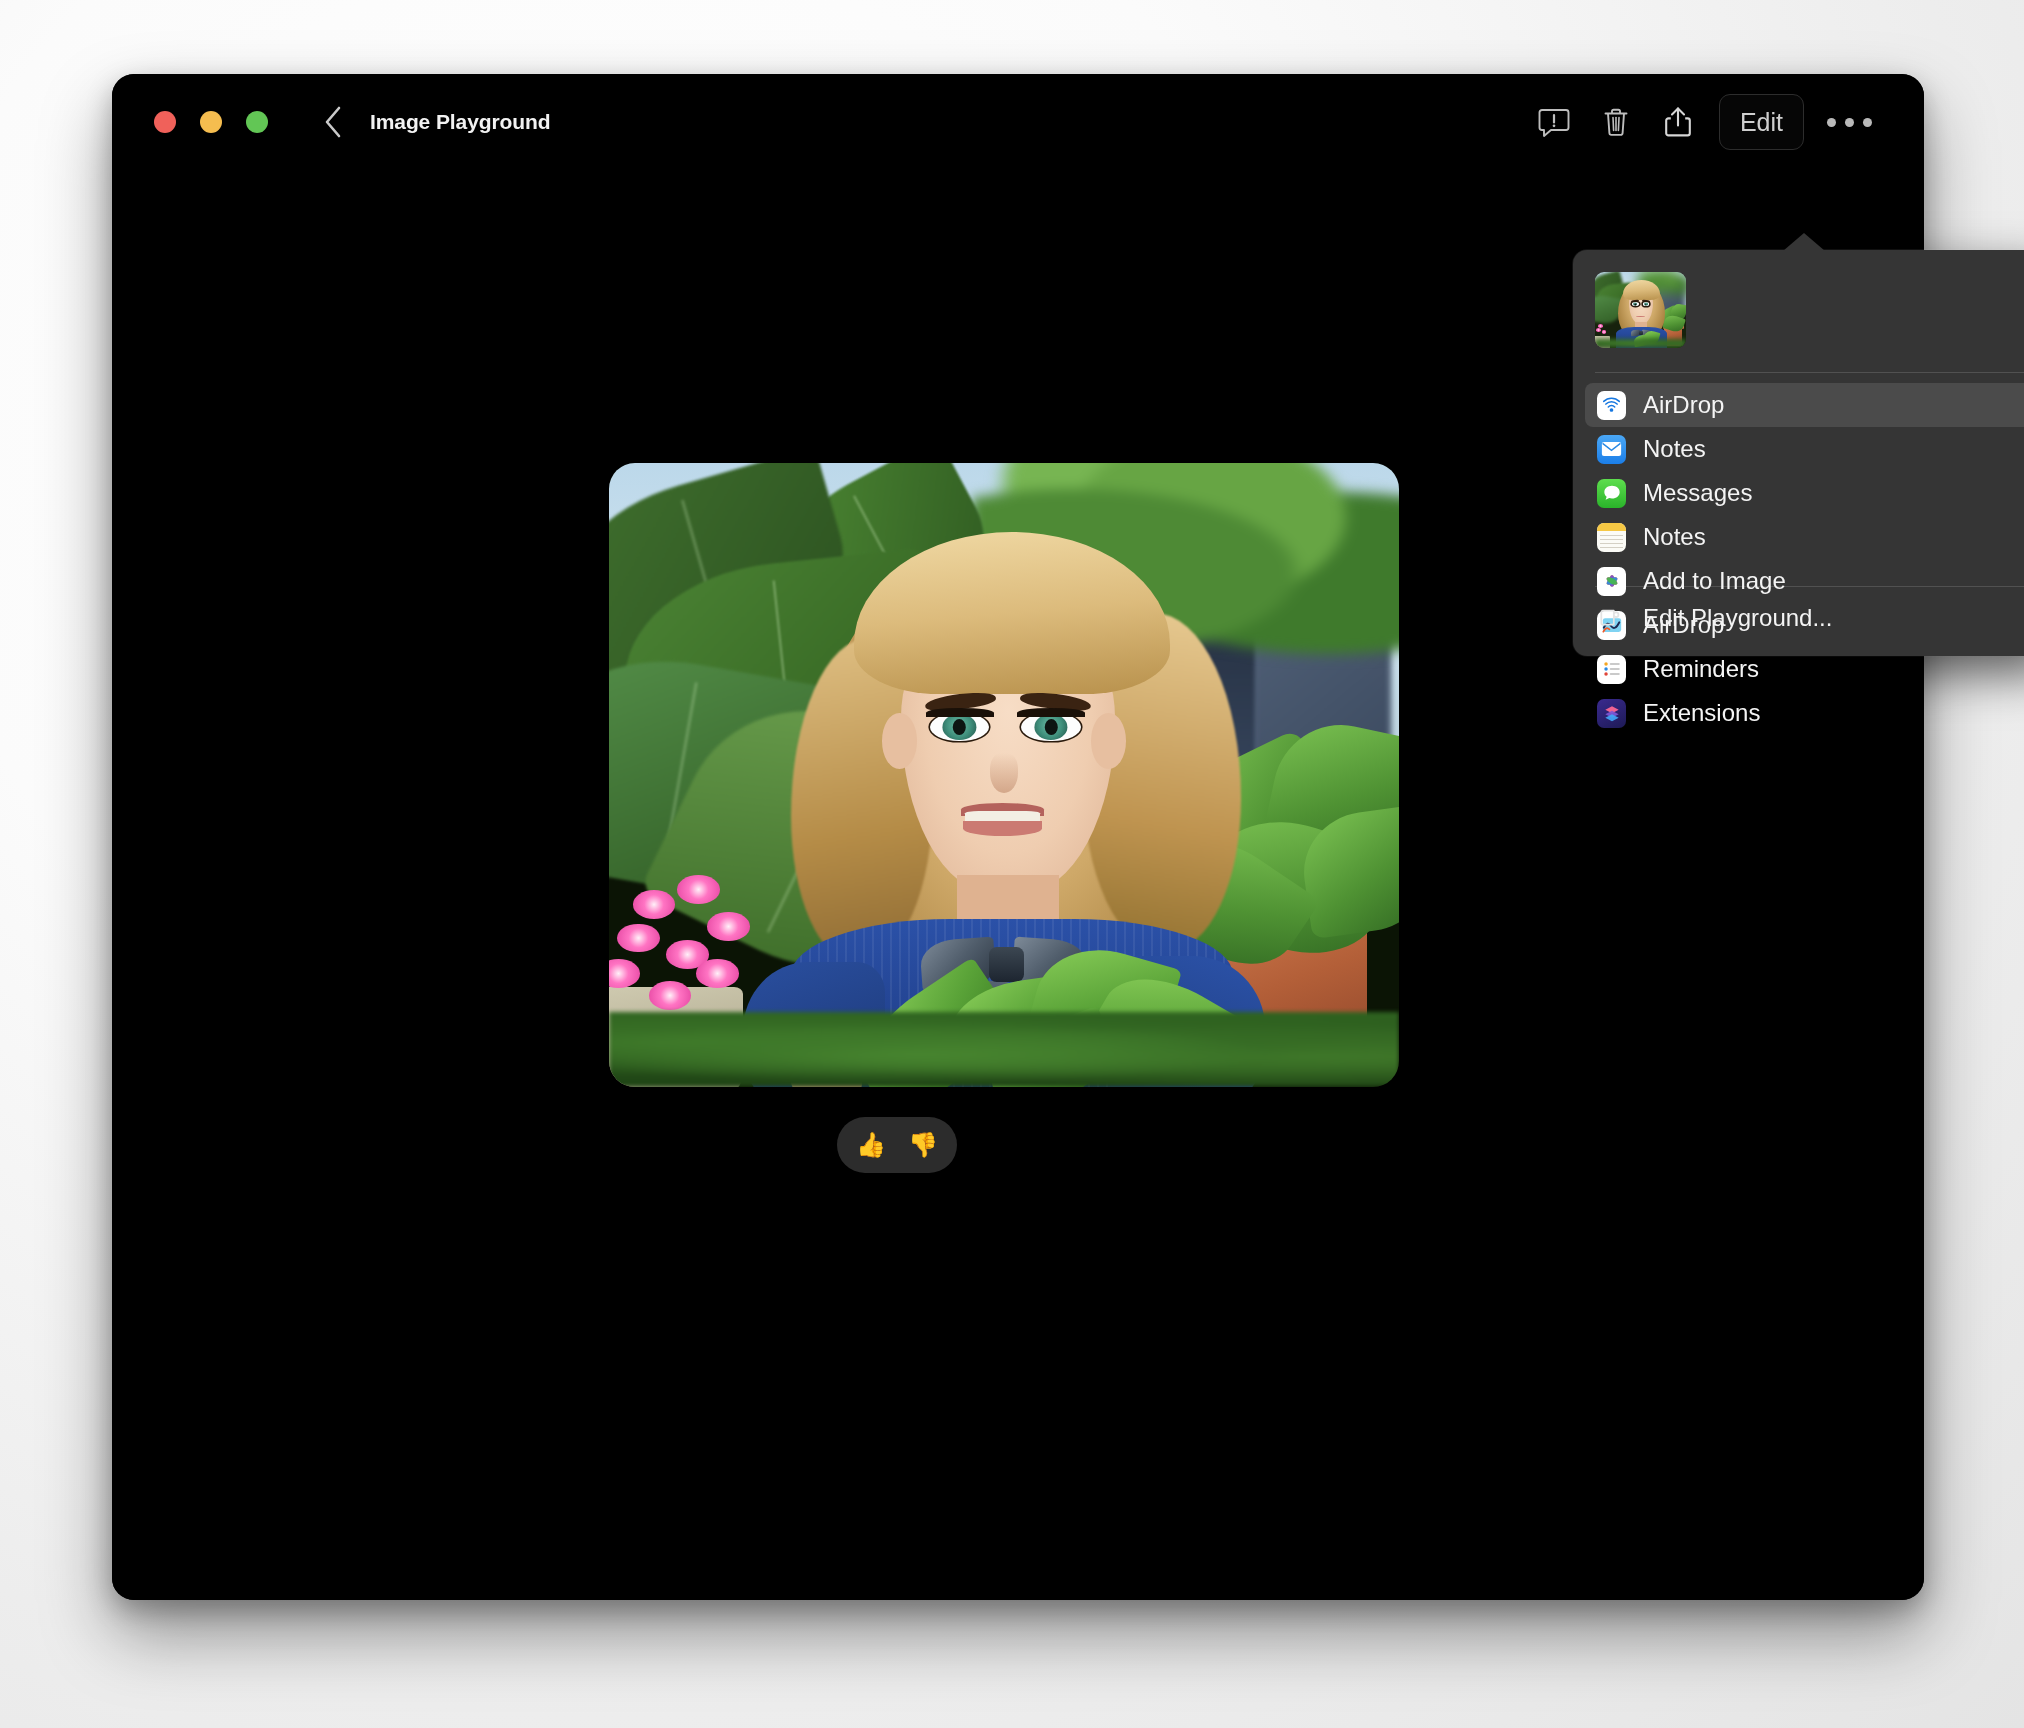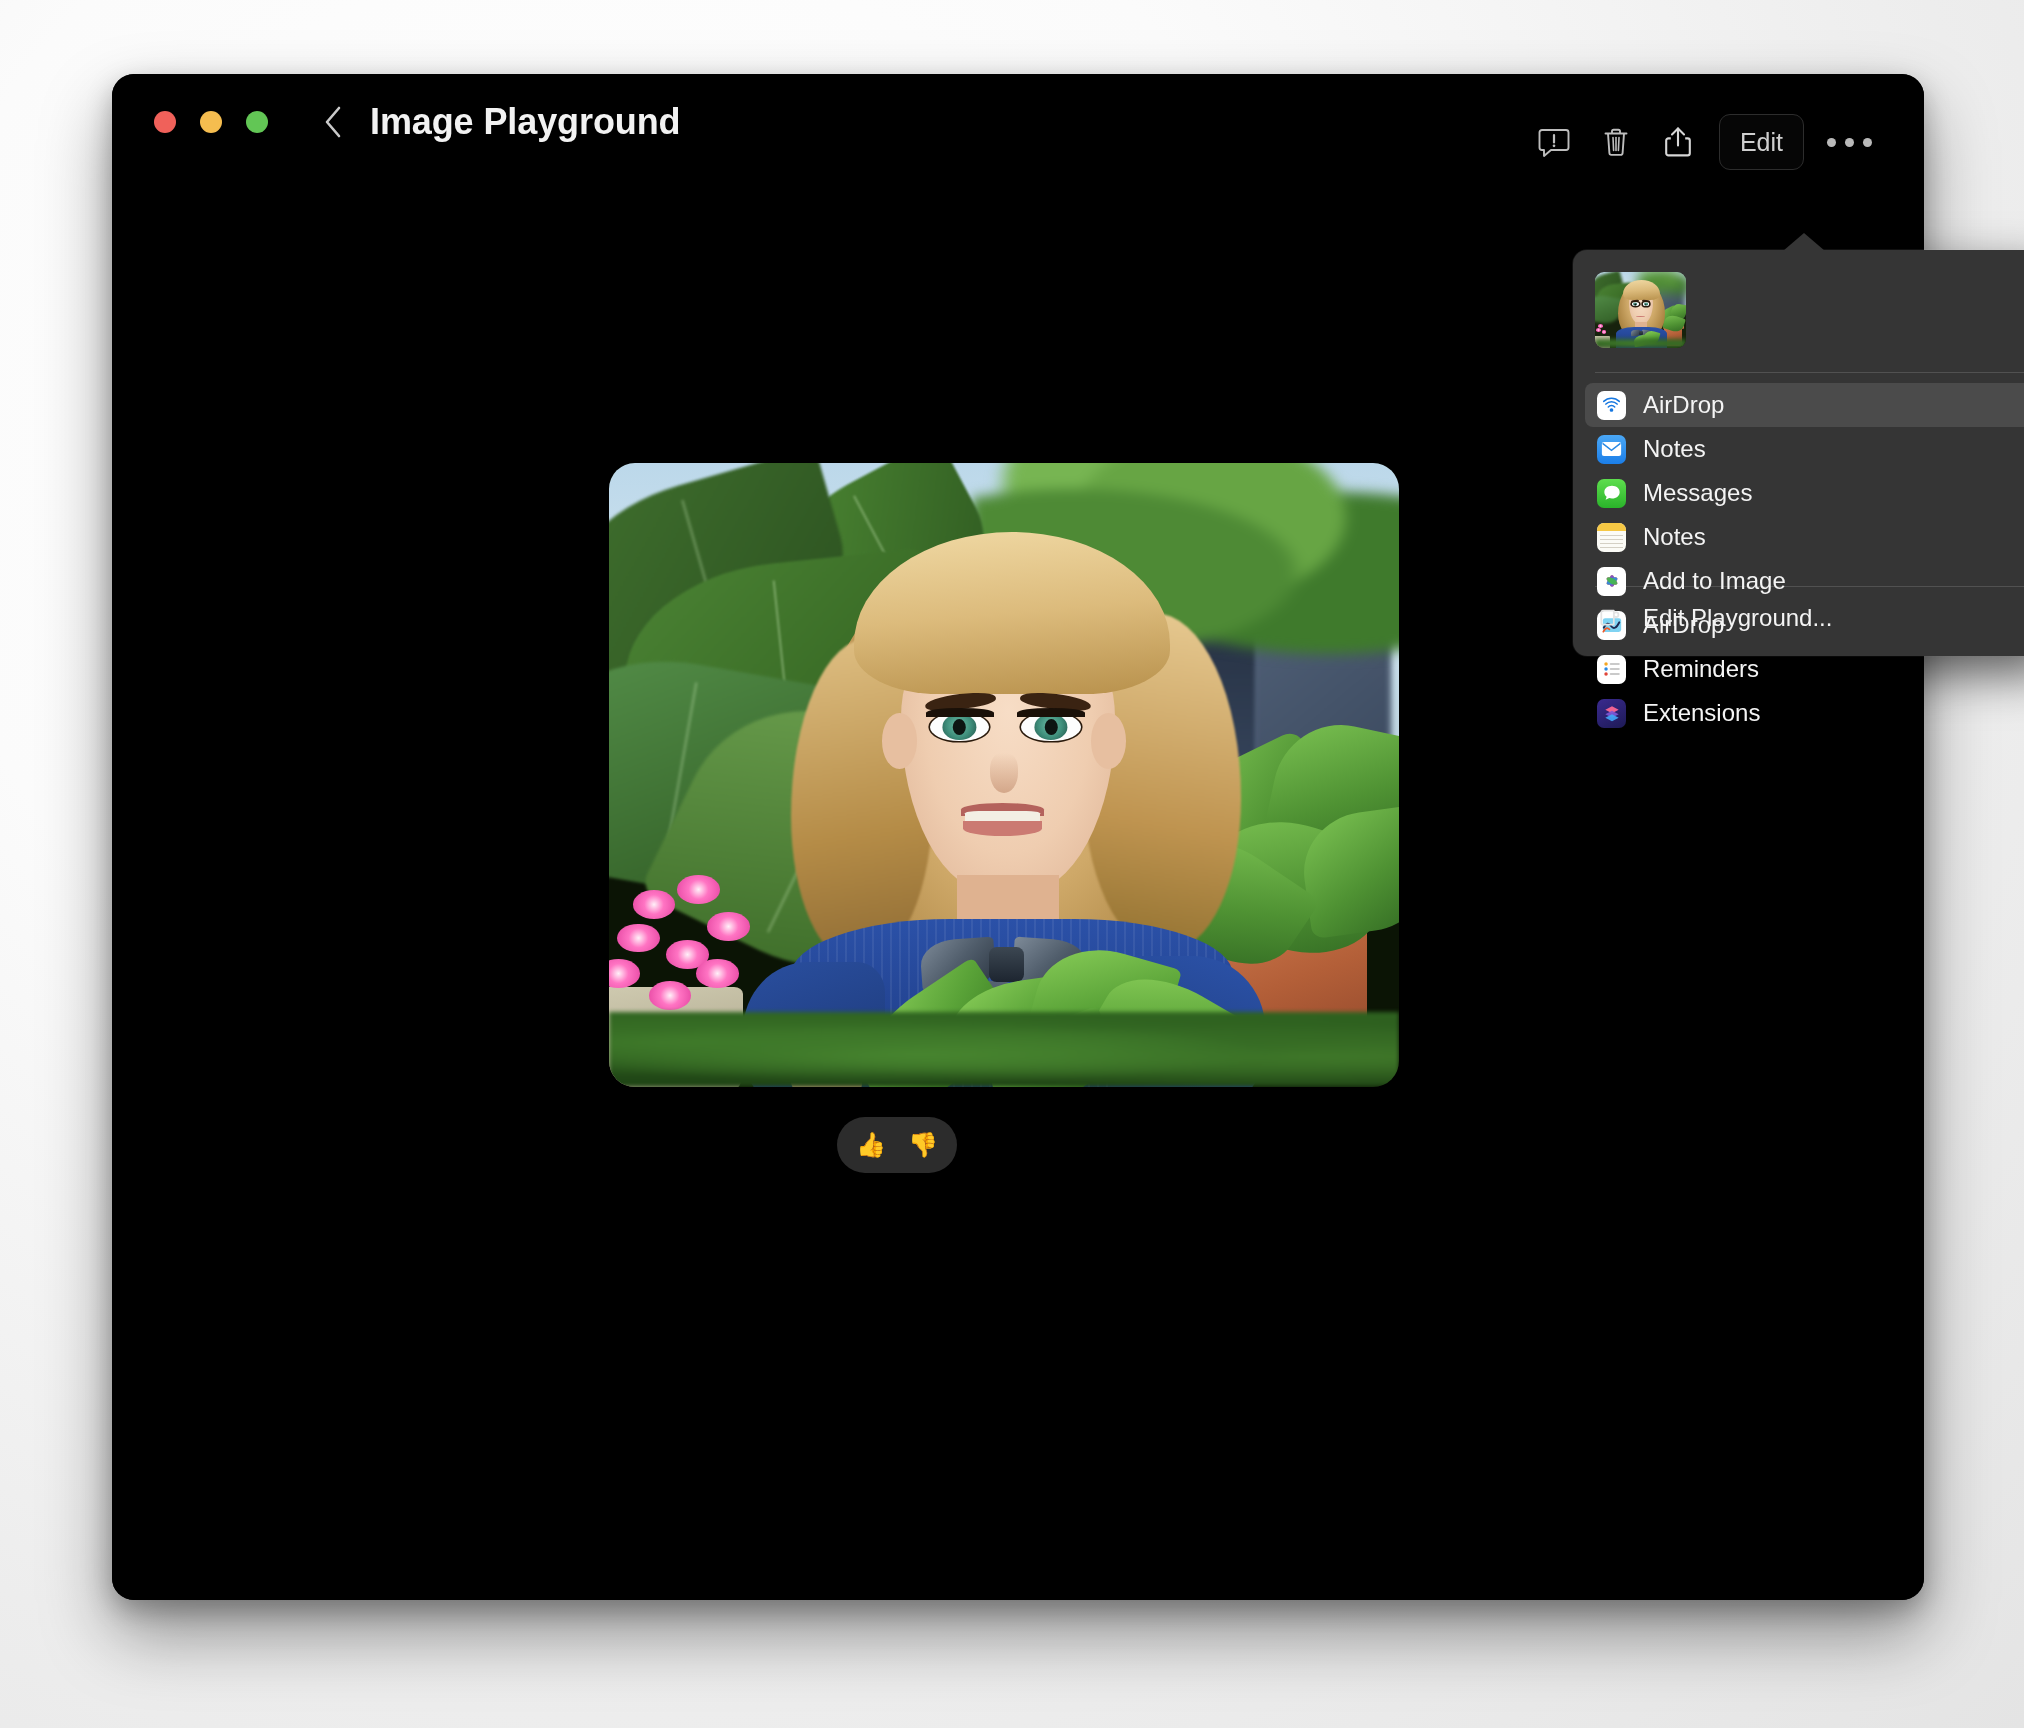--- a/index.html
+++ b/index.html
@@ -52,30 +52,30 @@
     margin-left:48px;
     width:34px; height:42px;
     display:flex; align-items:center; justify-content:center;
     cursor:pointer;
   }
   .back-btn svg { display:block; }
 
   #app-title {
     margin-left:20px;
     color:#f2f2f2;
-    font-size:36px;
+    font-size:21px;
     font-weight:bold;
     letter-spacing:-0.1px;
     white-space:nowrap;
   }
 
   #toolbar-right {
     position:absolute;
     right:40px; top:0; height:96px;
-    display:flex; align-items:flex-end;
+    display:flex; align-items:center;
     gap:0px;
   }
   .tb-btn {
     width:62px; height:56px;
     display:flex; align-items:center; justify-content:center;
     cursor:pointer;
   }
   .tb-btn svg { display:block; }
   #edit-button {
     height:56px;

